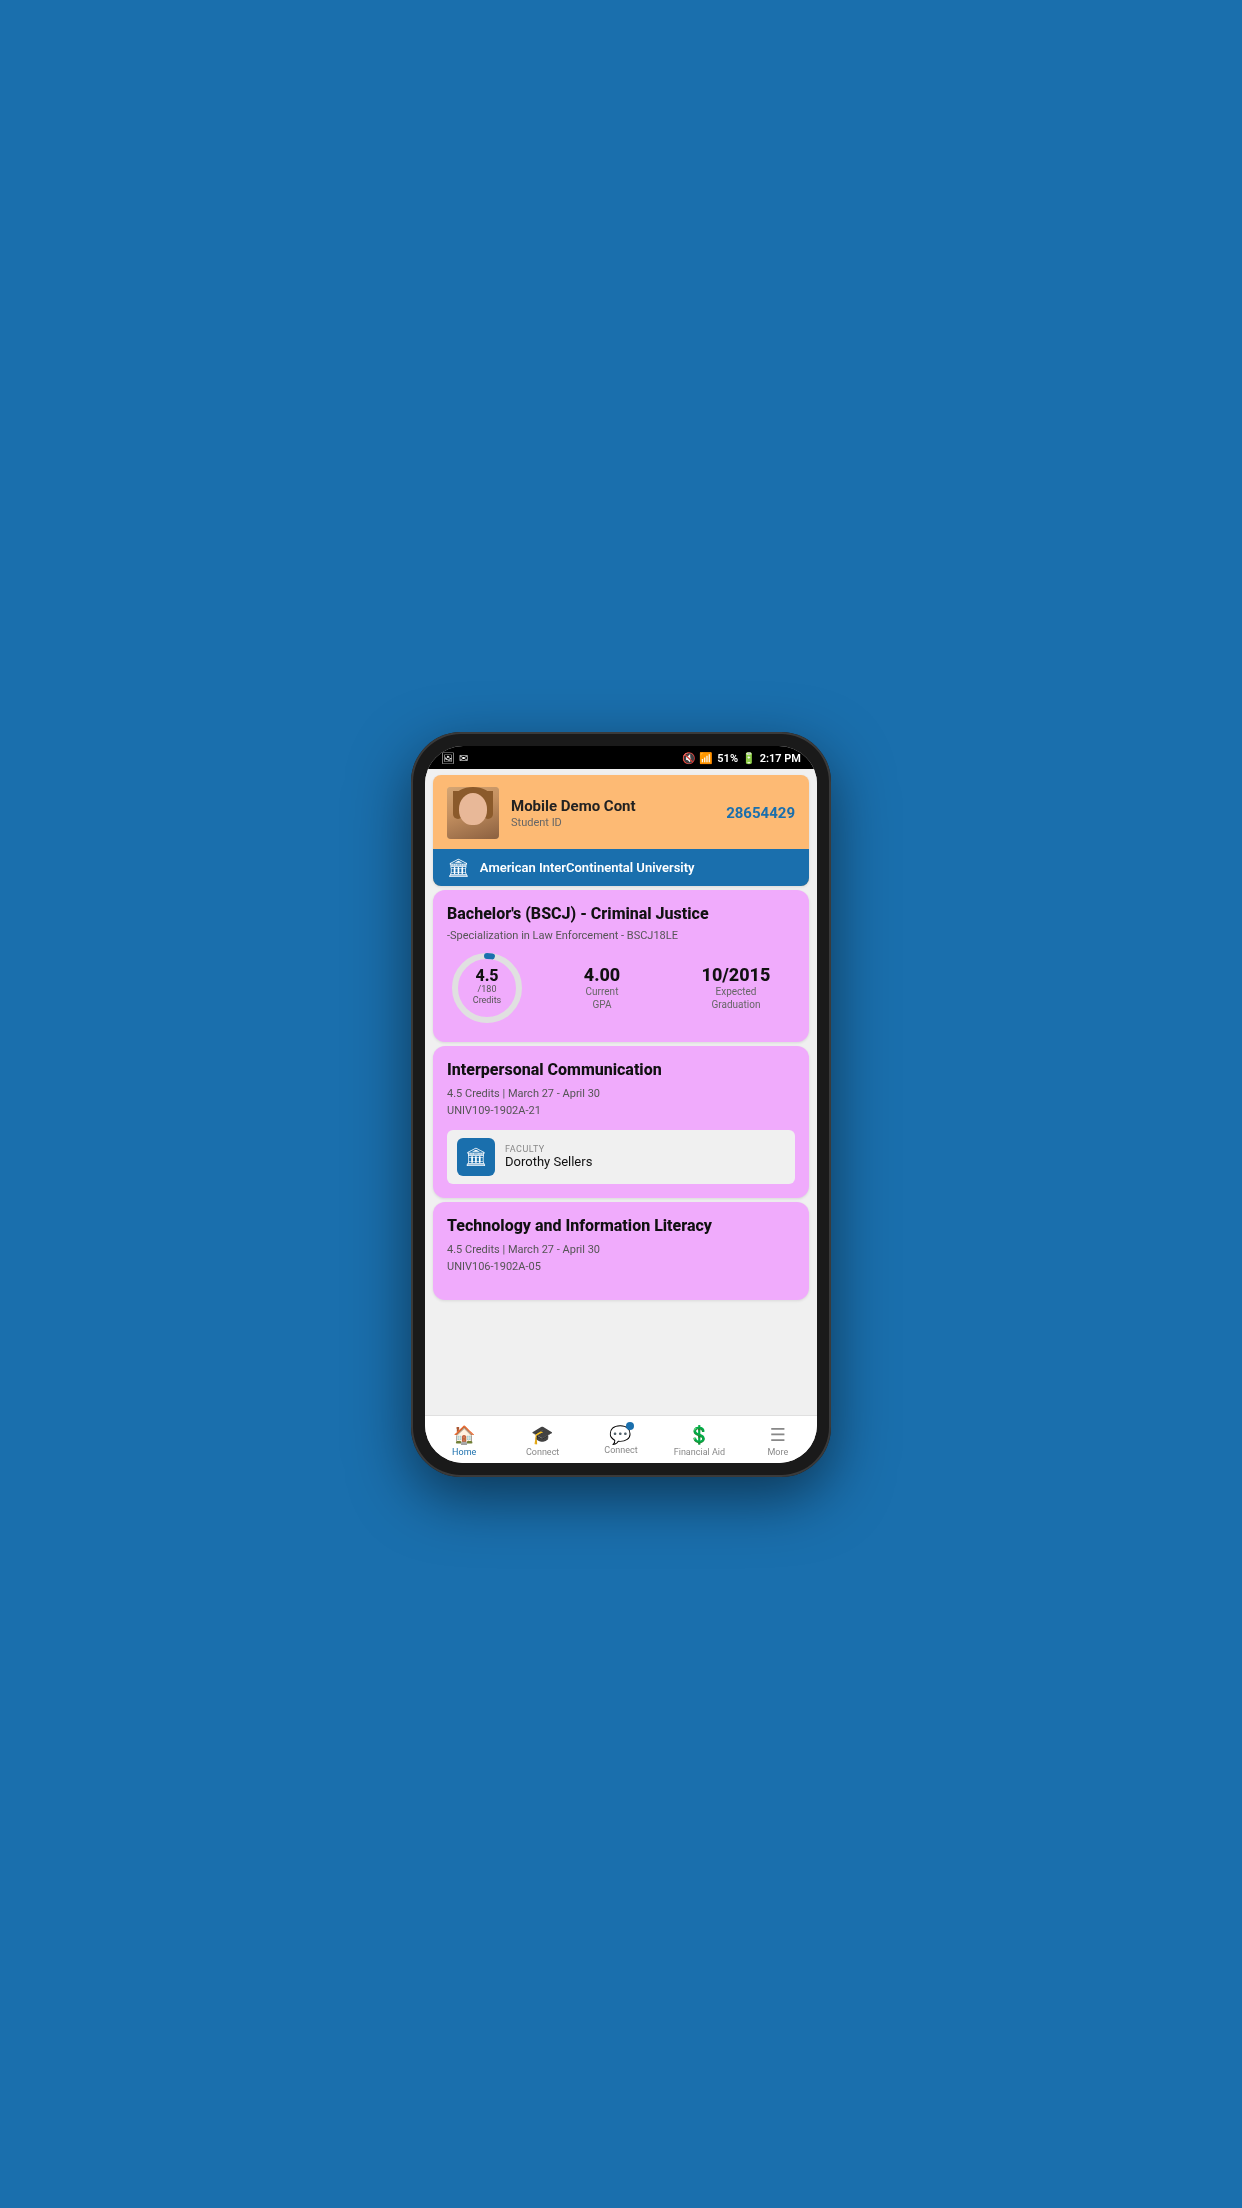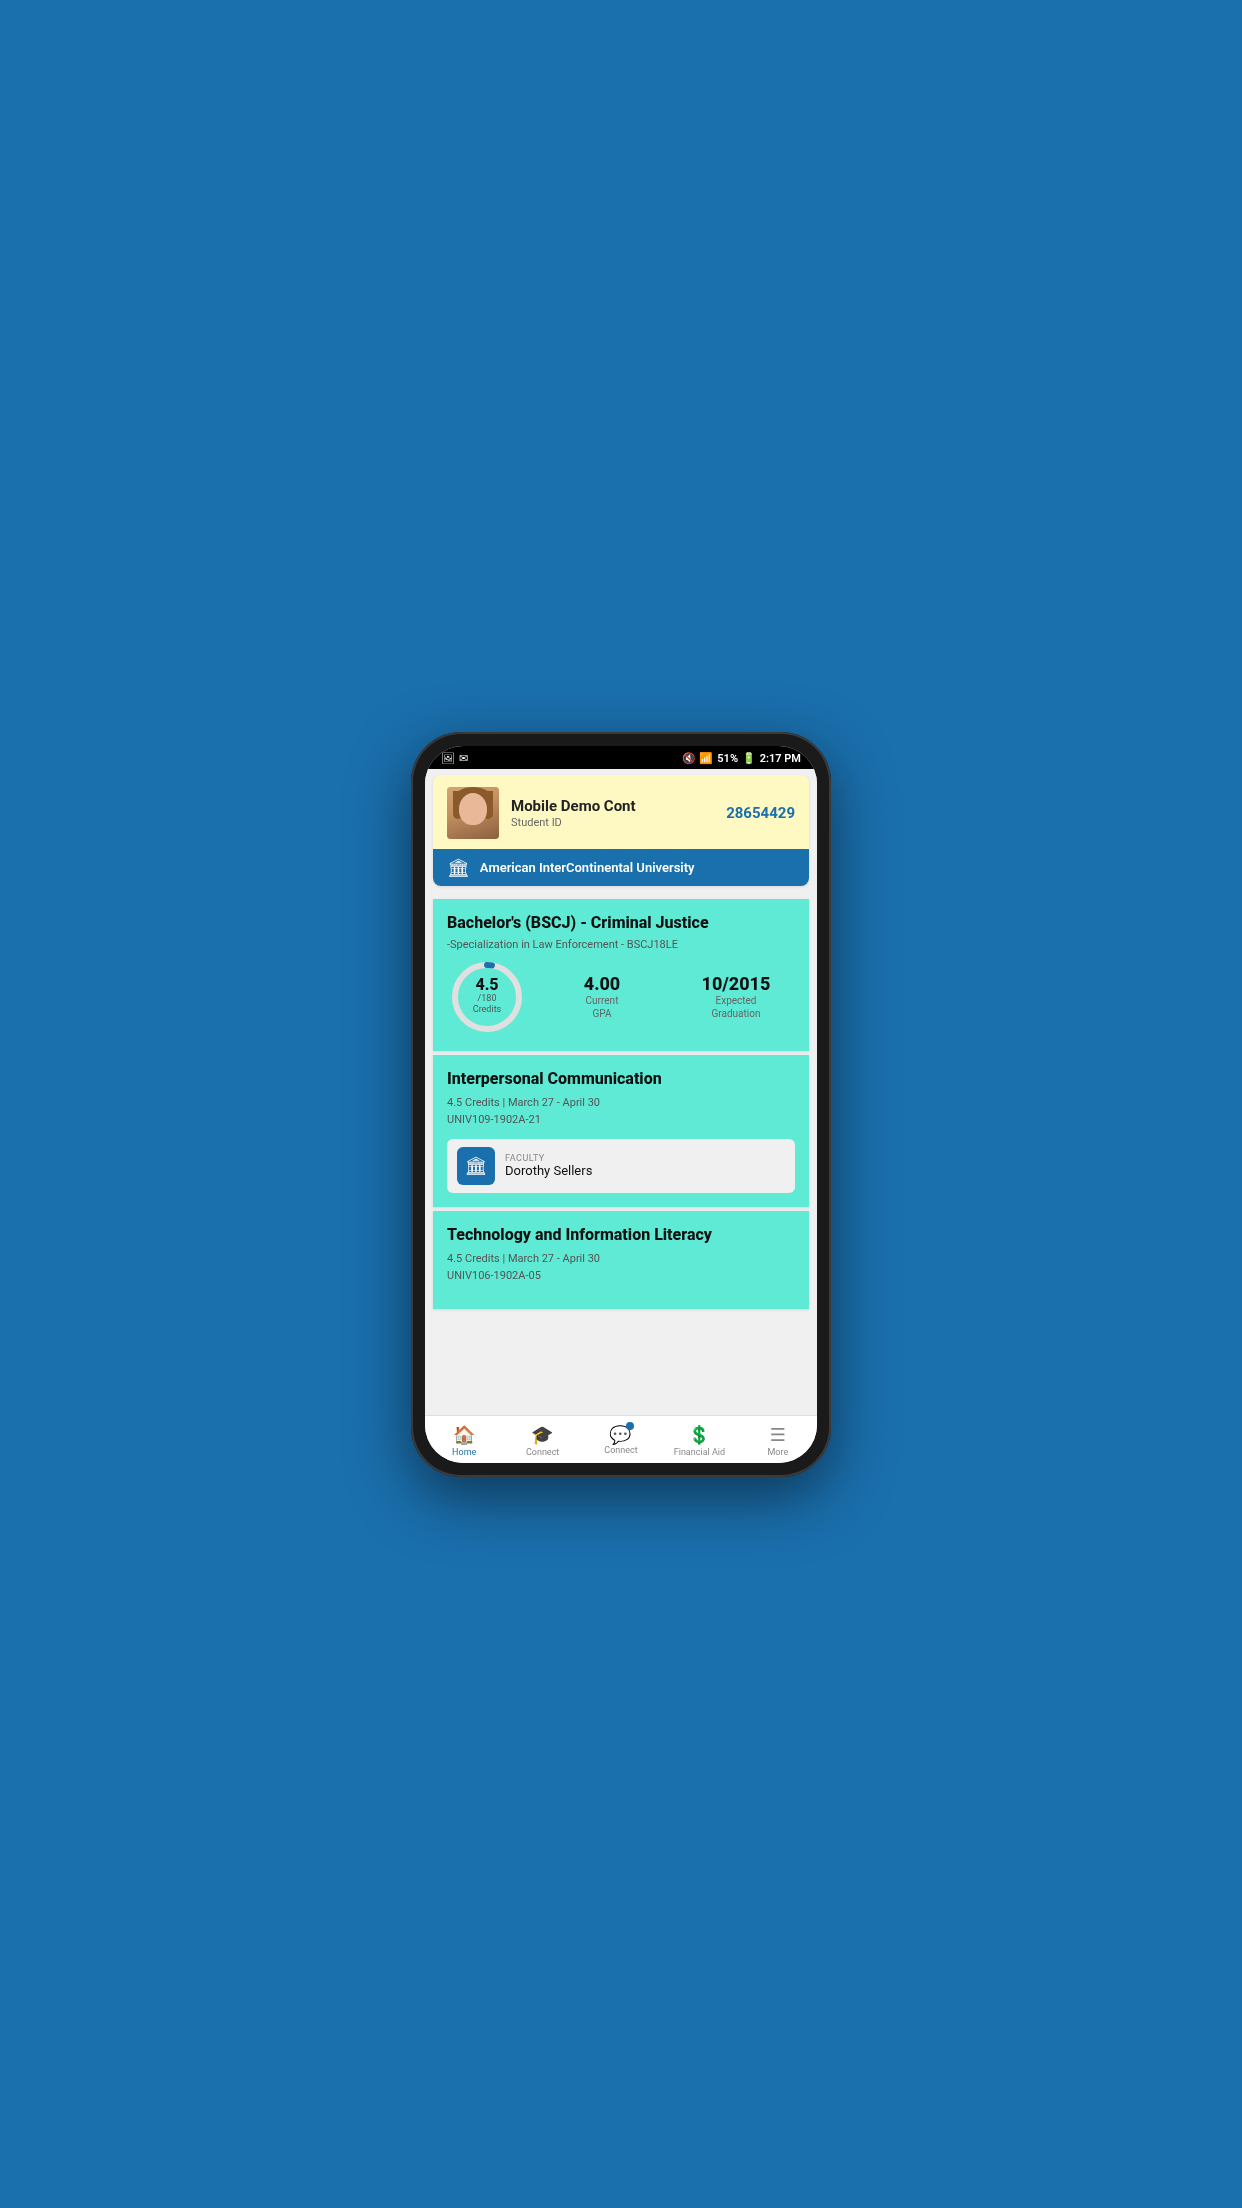--- a/index.html
+++ b/index.html
@@ -50,22 +50,22 @@
 
     
     .screen-content {
       flex: 1;
       overflow-y: auto;
       background: #f0f0f0;
     }
 
     
     .profile-card {
-      background: #fef9c3;
-      margin: 6px 8px 13px;
+      background: #fdba74;
+      margin: 6px 8px 4px;
       border-radius: 8px;
       padding: 12px 14px 0;
       box-shadow: 0 1px 3px rgba(0,0,0,0.1);
     }
 
     .profile-top {
       display: flex;
       align-items: center;
       gap: 12px;
       padding-bottom: 10px;
@@ -158,23 +158,23 @@
     }
 
     .university-name {
       color: #fff;
       font-size: 13px;
       font-weight: 600;
     }
 
     
     .card {
-      background: #5eead4;
+      background: #f0abfc;
       margin: 4px 8px;
-      border-radius: 0;
+      border-radius: 12px;
       padding: 14px;
       box-shadow: 0 1px 3px rgba(0,0,0,0.1);
     }
 
     .degree-title {
       font-size: 16px;
       font-weight: 800;
       color: #111;
       margin-bottom: 6px;
     }

